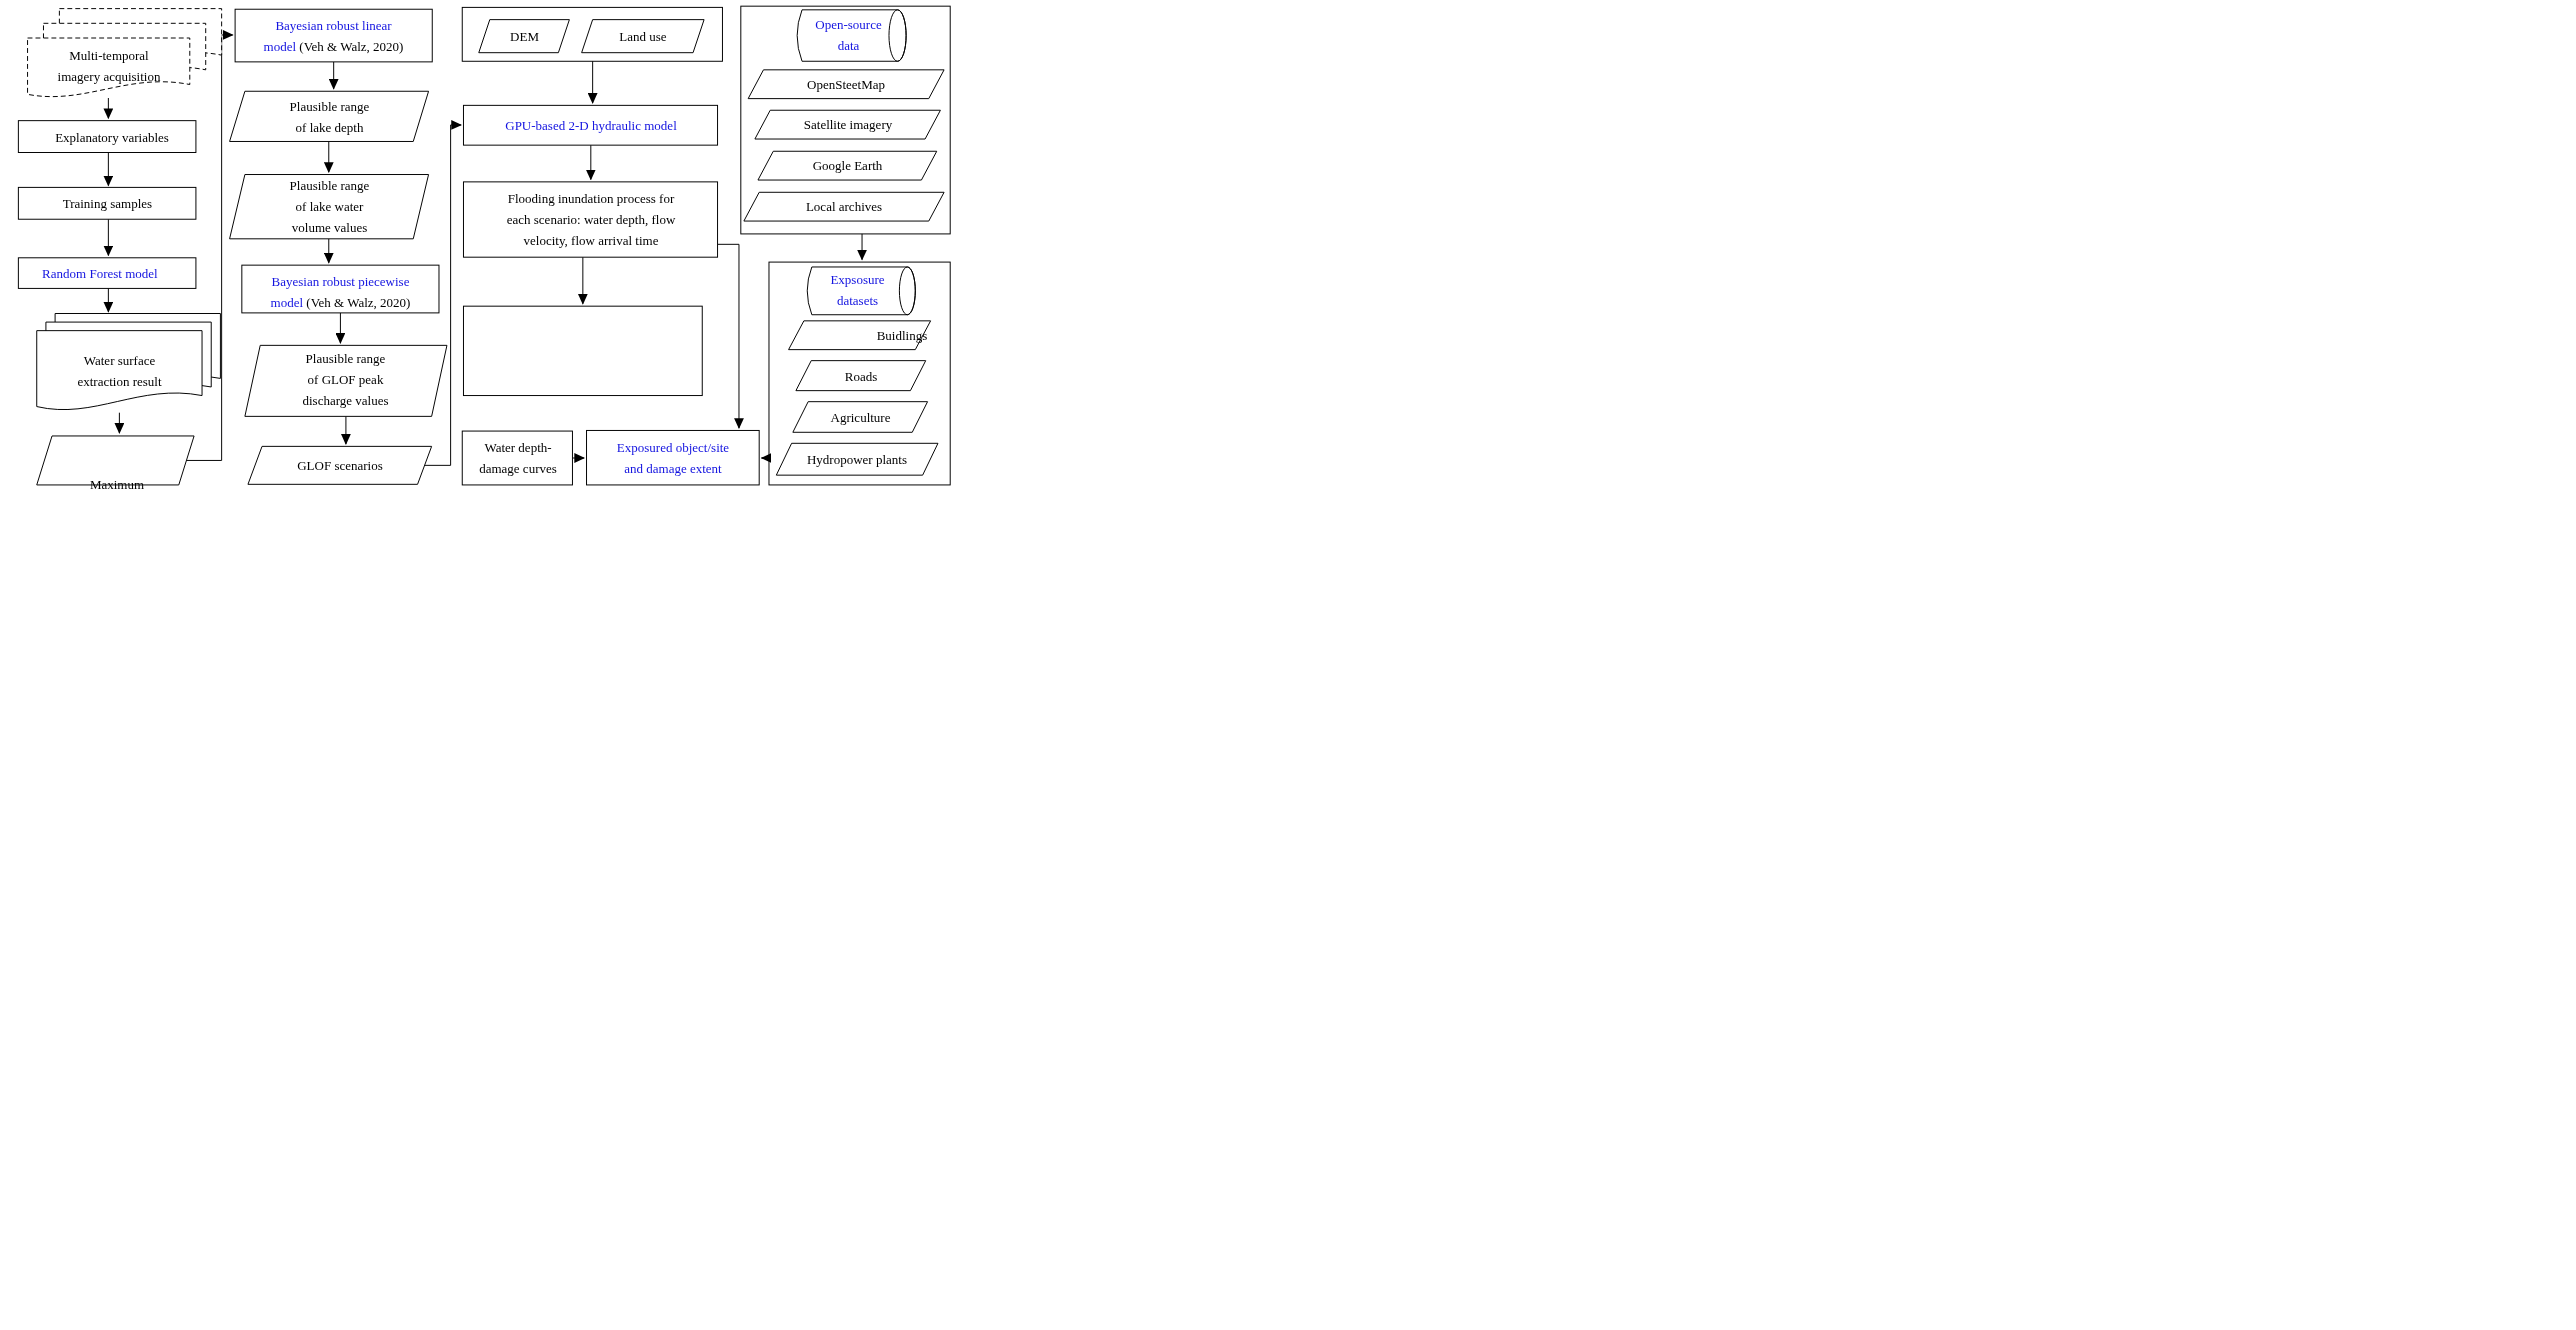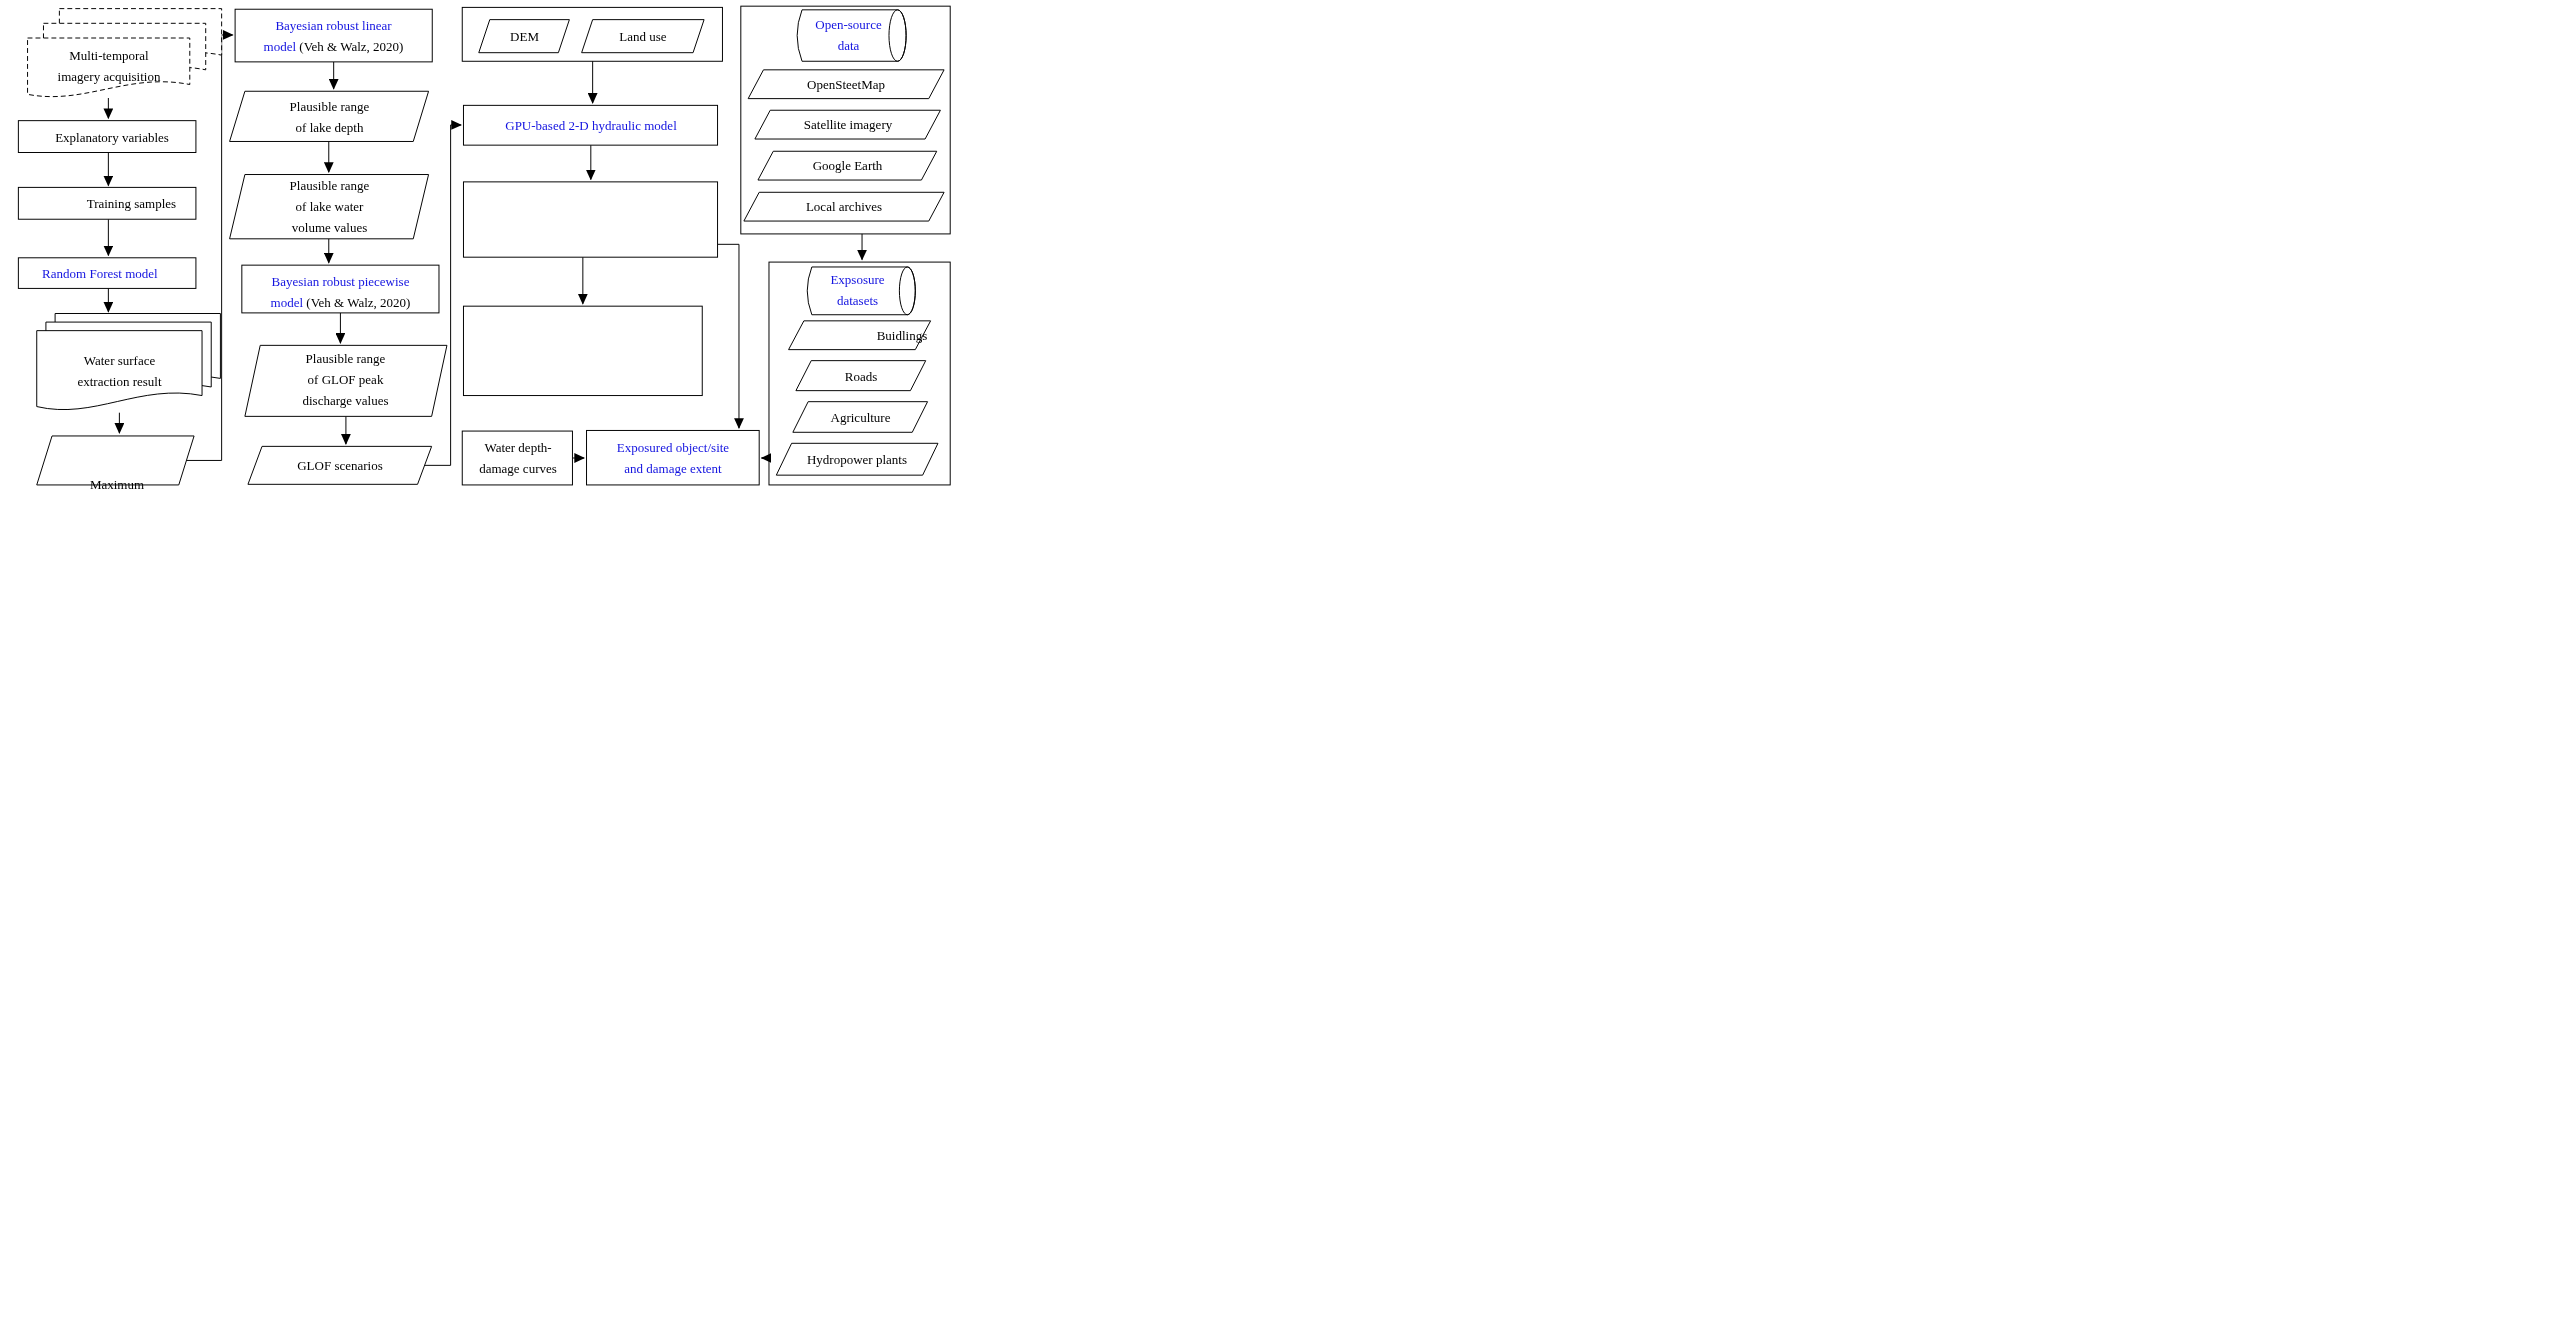--- a/index.html
+++ b/index.html
@@ -103,21 +103,21 @@
       <polygon points="1320,656 1515,656 1490,706 1295,706" fill="#fff"></polygon>
       <polygon points="1293,724 1532,724 1507,776 1268,776" fill="#fff"></polygon>
     </g>
   </svg>
 
   <div class="lbl" style="left:31px;top:45px;width:156px;">
     <div>Multi-temporal</div>
       <div>imagery acquisition</div>
   </div>
   <div class="lbl flex" style="left:23px;top:121px;width:178px;height:32px;">Explanatory variables</div>
-  <div class="lbl flex" style="left:18.4px;top:187px;width:178px;height:32px;padding-left:24px;">Training samples</div>
+  <div class="lbl flex" style="left:18.4px;top:187px;width:178px;height:32px;">Training samples</div>
   <div class="lbl flex blu" style="left:18.4px;top:258px;width:163px;height:31px;">Random Forest model</div>
   <div class="lbl" style="left:43px;top:350px;width:153px;">
     <div>Water surface</div>
       <div>extraction result</div>
   </div>
   <div class="lbl" style="left:40px;top:438px;width:154px;margin-top:36px;">
     <div>Maximum</div>
       <div>glacier lake area</div>
   </div>
 
@@ -141,20 +141,25 @@
   <div class="lbl" style="left:252px;top:348px;width:187px;">
     <div>Plausible range</div>
       <div>of GLOF peak</div>
       <div>discharge values</div>
   </div>
   <div class="lbl flex" style="left:248px;top:446px;width:184px;height:38px;">GLOF scenarios</div>
 
   <div class="lbl flex" style="left:479px;top:19.6px;width:91px;height:33px;text-align:center;">DEM</div>
   <div class="lbl flex" style="left:582px;top:19.6px;width:122px;height:33px;">Land use</div>
   <div class="lbl flex blu" style="left:464px;top:105px;width:254px;height:40px;">GPU-based 2-D hydraulic model</div>
+  <div class="lbl" style="left:467px;top:188px;width:248px;">
+    <div>Flooding inundation process for</div>
+      <div>each scenario: water depth, flow</div>
+      <div>velocity, flow arrival time</div>
+  </div>
   <div class="lbl" style="left:464px;top:437px;width:108px;">
     <div>Water depth-</div>
       <div>damage curves</div>
   </div>
   <div class="lbl blu" style="left:589px;top:437px;width:168px;">
     <div>Exposured object/site</div>
       <div>and damage extent</div>
   </div>
 
   <div class="lbl blu" style="left:803px;top:14px;width:91px;">

